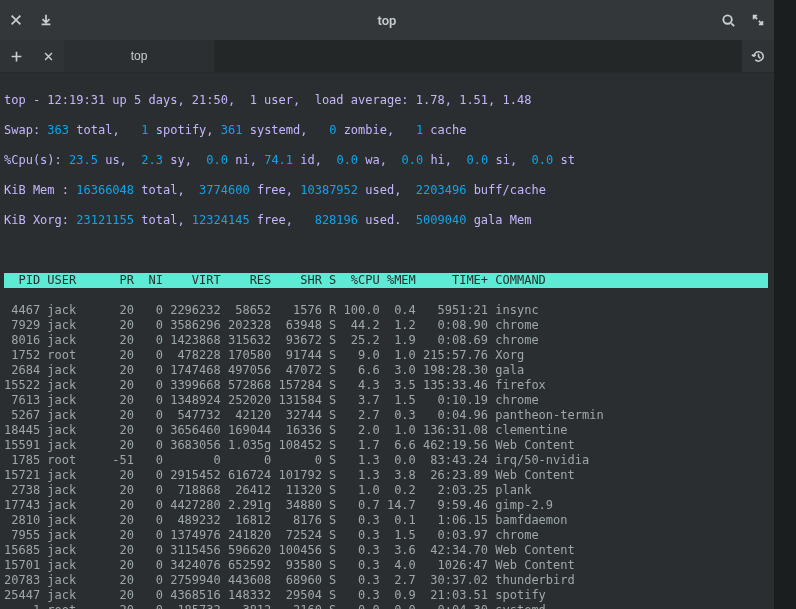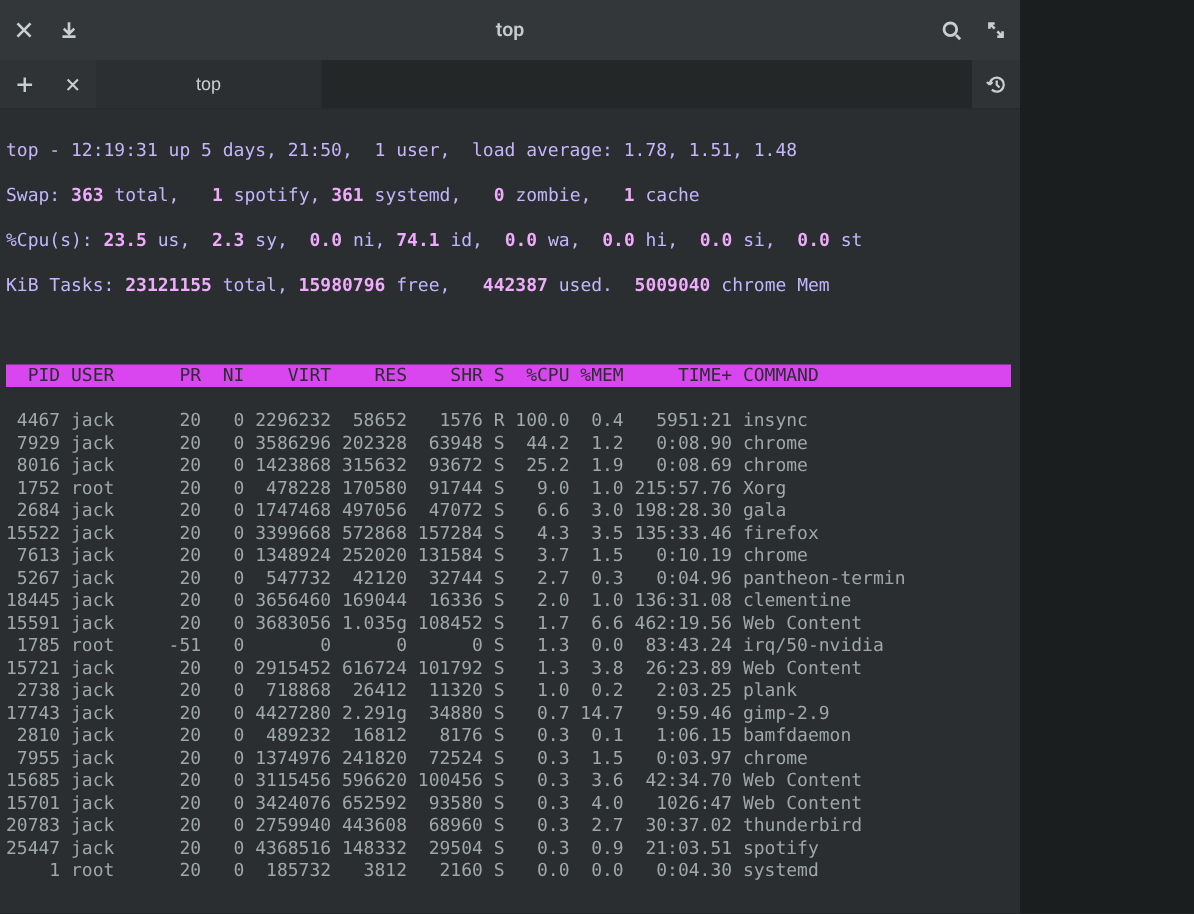--- a/index.html
+++ b/index.html
@@ -1,33 +1,33 @@
 <!DOCTYPE html>
 <html><head>
 <meta charset="utf-8">
 <style>
   html,body{margin:0;padding:0;background:#1a1e1f;color:#9fa8a8;font-family:ui-monospace,Menlo,Consolas,"DejaVu Sans Mono",monospace;font-size:12px;line-height:15px}
-  .window{width:680px;height:609px;background:#2a2e30;display:flex;flex-direction:column;box-sizing:border-box}
+  .window{width:774px;height:609px;background:#2a2e30;display:flex;flex-direction:column;box-sizing:border-box}
   
   .titlebar{height:40px;background:#333739;display:flex;align-items:center;padding:0 8px;color:#c5cccc}
   .titlebar .left,.titlebar .right{display:flex;align-items:center;gap:14px}
   .titlebar .title{flex:1;text-align:center;font-family:"Roboto","Noto Sans",Arial,sans-serif;font-size:13px;font-weight:600}
   .ticon{width:16px;height:16px;display:inline-flex;align-items:center;justify-content:center;cursor:pointer}
   .ticon svg{stroke:#c8cfcf;stroke-width:2;fill:none}
   
   .tabbar{height:32px;background:#2f3335;display:flex;align-items:stretch;border-bottom:1px solid #262a2b}
   .tabbar .tab-add,.tabbar .tab-close{width:32px;display:flex;align-items:center;justify-content:center;cursor:pointer;color:#c8cfcf}
   .tab{min-width:150px;display:flex;align-items:center;justify-content:center;font-family:Arial,sans-serif;font-size:12px;color:#c8cfcf;background:#2b2f31;border-right:1px solid #262a2b}
   .tabbar .spacer{flex:1;background:#232728}
   .tabbar .hist{width:32px;display:flex;align-items:center;justify-content:center;color:#c8cfcf}
   
   .term{flex:1;padding:5px 6px 0 4px;overflow:hidden;background:#2a2e30;white-space:pre}
   .dim{color:#c4b5fd}
-  .bold{color:#f0abfc;font-weight:bold}
-  .hdr{background:#d946ef;color:#2a2e30;display:inline-block;width:100%}
+  .bold{color:#0ea5e9;font-weight:normal}
+  .hdr{background:#5eead4;color:#2a2e30;display:inline-block;width:100%}
   .row{display:block}
 </style>
 </head>
 <body>
 
 <div class="window">
 
   <div class="titlebar">
     <div class="left">
       <span class="ticon">
@@ -76,19 +76,20 @@
       <svg viewBox="0 0 16 16" width="15" height="15">
           <path d="M3 8 a5 5 0 1 1 1.5 3.5 M3 8 l-2 -2 M3 8 l2 -2 M8 5 V8 L10 10" stroke="#c8cfcf" stroke-width="1.6" fill="none"></path>
         </svg>
     </div>
   </div>
 
   <div class="term">
 <span class="row dim">top - 12:19:31 up 5 days, 21:50,  1 user,  load average: 1.78, 1.51, 1.48</span>
 <span class="row"><span class="dim">Swap: </span><span class="bold">363</span><span class="dim"> total,   </span><span class="bold">1</span><span class="dim"> spotify, </span><span class="bold">361</span><span class="dim"> systemd,   </span><span class="bold">0</span><span class="dim"> zombie,   </span><span class="bold">1</span><span class="dim"> cache</span></span>
 <span class="row"><span class="dim">%Cpu(s): </span><span class="bold">23.5</span><span class="dim"> us,  </span><span class="bold">2.3</span><span class="dim"> sy,  </span><span class="bold">0.0</span><span class="dim"> ni, </span><span class="bold">74.1</span><span class="dim"> id,  </span><span class="bold">0.0</span><span class="dim"> wa,  </span><span class="bold">0.0</span><span class="dim"> hi,  </span><span class="bold">0.0</span><span class="dim"> si,  </span><span class="bold">0.0</span><span class="dim"> st</span></span>
-<span class="row"><span class="dim">KiB Tasks: </span><span class="bold">23121155</span><span class="dim"> total, </span><span class="bold">15980796</span><span class="dim"> free,   </span><span class="bold">442387</span><span class="dim"> used.  </span><span class="bold">5009040</span><span class="dim"> chrome Mem </span></span>
+<span class="row"><span class="dim">KiB Mem : </span><span class="bold">16366048</span><span class="dim"> total,  </span><span class="bold">3774600</span><span class="dim"> free, </span><span class="bold">10387952</span><span class="dim"> used,  </span><span class="bold">2203496</span><span class="dim"> buff/cache</span></span>
+<span class="row"><span class="dim">KiB Xorg: </span><span class="bold">23121155</span><span class="dim"> total, </span><span class="bold">12324145</span><span class="dim"> free,   </span><span class="bold">828196</span><span class="dim"> used.  </span><span class="bold">5009040</span><span class="dim"> gala Mem </span></span>
 <span class="row"> </span>
 <span class="row hdr">  PID USER      PR  NI    VIRT    RES    SHR S  %CPU %MEM     TIME+ COMMAND                                                              </span>
 <div id="rows"><span class="row"> 4467 jack      20   0 2296232  58652   1576 R 100.0  0.4   5951:21 insync</span><span class="row"> 7929 jack      20   0 3586296 202328  63948 S  44.2  1.2   0:08.90 chrome</span><span class="row"> 8016 jack      20   0 1423868 315632  93672 S  25.2  1.9   0:08.69 chrome</span><span class="row"> 1752 root      20   0  478228 170580  91744 S   9.0  1.0 215:57.76 Xorg</span><span class="row"> 2684 jack      20   0 1747468 497056  47072 S   6.6  3.0 198:28.30 gala</span><span class="row">15522 jack      20   0 3399668 572868 157284 S   4.3  3.5 135:33.46 firefox</span><span class="row"> 7613 jack      20   0 1348924 252020 131584 S   3.7  1.5   0:10.19 chrome</span><span class="row"> 5267 jack      20   0  547732  42120  32744 S   2.7  0.3   0:04.96 pantheon-termin</span><span class="row">18445 jack      20   0 3656460 169044  16336 S   2.0  1.0 136:31.08 clementine</span><span class="row">15591 jack      20   0 3683056 1.035g 108452 S   1.7  6.6 462:19.56 Web Content</span><span class="row"> 1785 root     -51   0       0      0      0 S   1.3  0.0  83:43.24 irq/50-nvidia</span><span class="row">15721 jack      20   0 2915452 616724 101792 S   1.3  3.8  26:23.89 Web Content</span><span class="row"> 2738 jack      20   0  718868  26412  11320 S   1.0  0.2   2:03.25 plank</span><span class="row">17743 jack      20   0 4427280 2.291g  34880 S   0.7 14.7   9:59.46 gimp-2.9</span><span class="row"> 2810 jack      20   0  489232  16812   8176 S   0.3  0.1   1:06.15 bamfdaemon</span><span class="row"> 7955 jack      20   0 1374976 241820  72524 S   0.3  1.5   0:03.97 chrome</span><span class="row">15685 jack      20   0 3115456 596620 100456 S   0.3  3.6  42:34.70 Web Content</span><span class="row">15701 jack      20   0 3424076 652592  93580 S   0.3  4.0   1026:47 Web Content</span><span class="row">20783 jack      20   0 2759940 443608  68960 S   0.3  2.7  30:37.02 thunderbird</span><span class="row">25447 jack      20   0 4368516 148332  29504 S   0.3  0.9  21:03.51 spotify</span><span class="row">    1 root      20   0  185732   3812   2160 S   0.0  0.0   0:04.30 systemd</span></div>
   </div>
 
 </div>
 
 </body></html>

